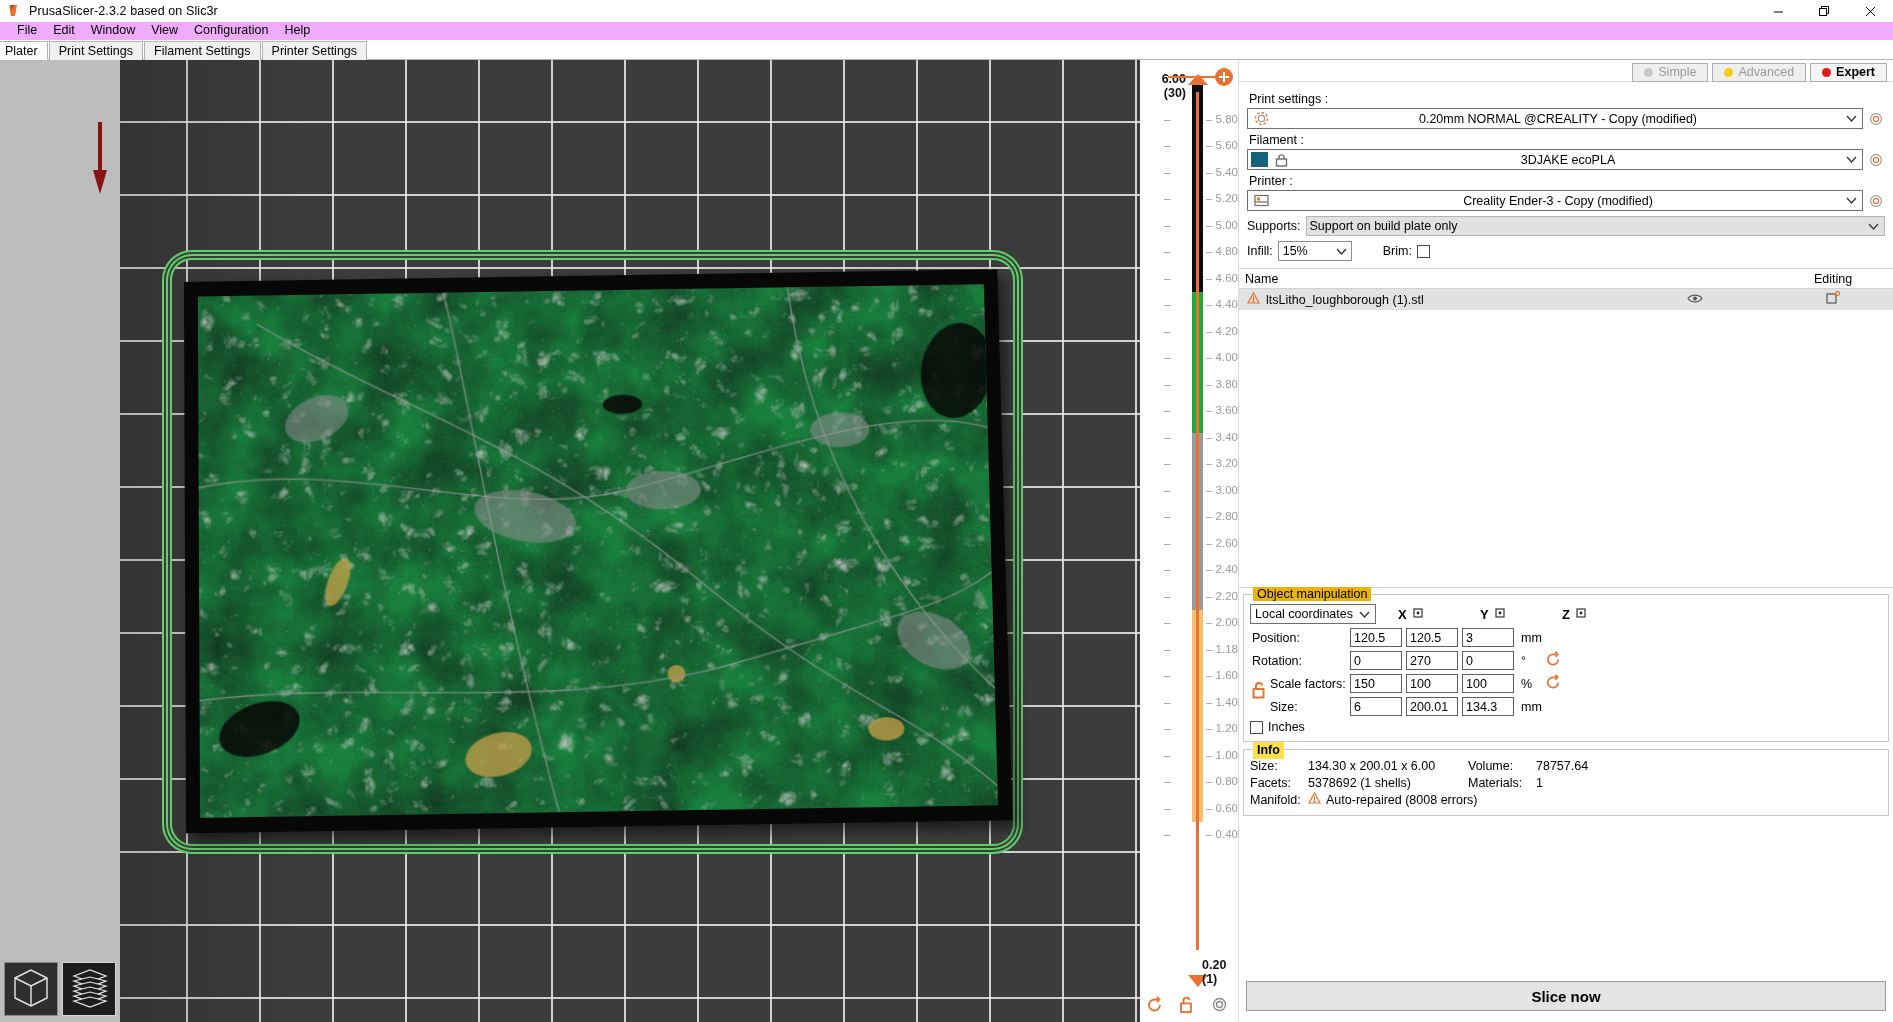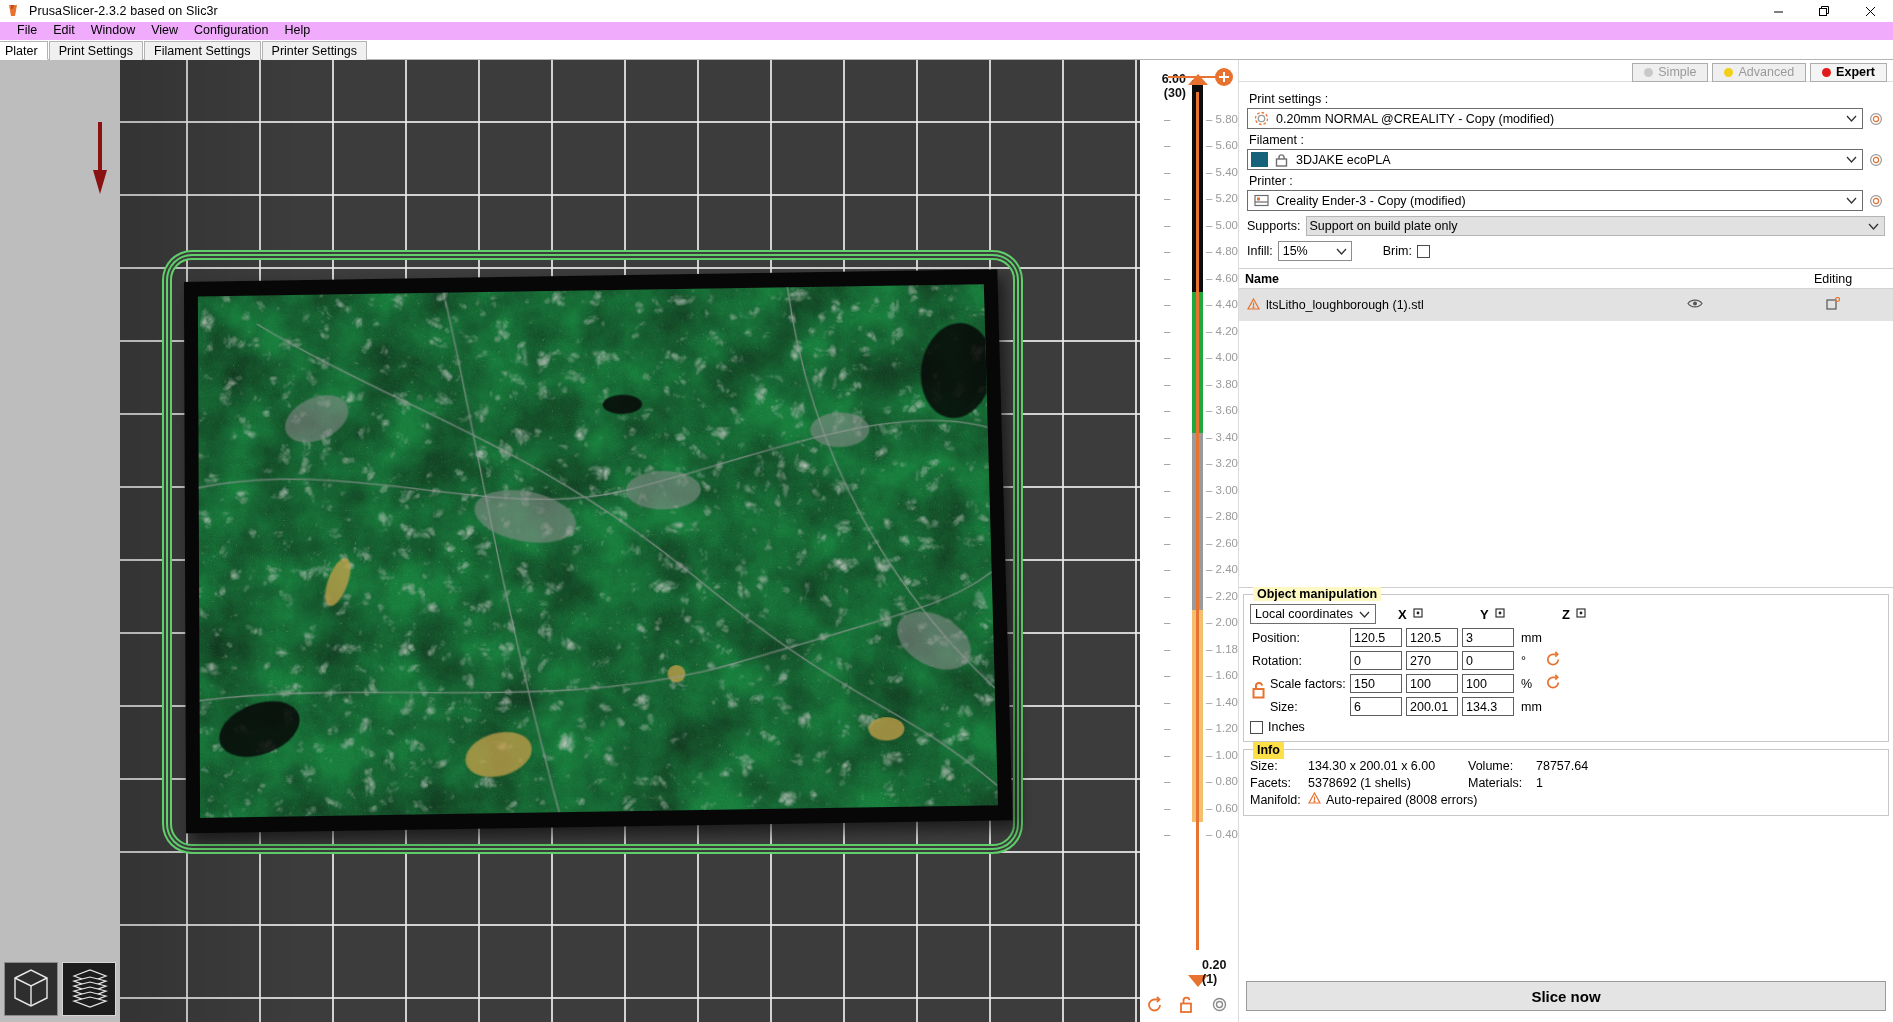--- a/index.html
+++ b/index.html
@@ -94,55 +94,55 @@
     color:#9a9a9a; }
   .modebtn.active { color:#000; font-weight:bold; background:#f4f4f4; }
   .dot { width:9px; height:9px; border-radius:50%; display:inline-block; }
 
   .rp-body { padding:6px 8px 0 8px; }
   .fieldlabel { font-size:12.5px; margin:4px 0 2px 2px; }
   .presetrow { display:flex; align-items:center; gap:4px; }
   .combo { flex:1; height:21px; border:1px solid #6d6d6d; background:#fff;
     display:flex; align-items:center; font-size:12.5px; position:relative; }
   .combo .ico { width:26px; height:19px; display:flex; align-items:center; justify-content:center; }
-  .combo .val { flex:1; padding-left:2px; white-space:nowrap; overflow:hidden; }
+  .combo .val { flex:1; padding-left:2px; white-space:nowrap; overflow:hidden;text-align:center; }
   .combo .chev { width:22px; display:flex; align-items:center; justify-content:center;
     font-size:11px; color:#333; }
   .cogbtn { width:18px; height:19px; display:flex; align-items:center; justify-content:center; }
 
   .swatch { width:17px; height:15px; background:#16627a; margin-left:3px; }
 
   .srow { display:flex; align-items:center; gap:5px; margin-top:5px; font-size:12.5px; }
   .supcombo { flex:1; height:20px; background:#e1e1e1; border:1px solid #b5b5b5;
     display:flex; align-items:center; font-size:12.5px; padding-left:3px; }
   .supcombo .chev { margin-left:auto; padding-right:5px; font-size:11px; }
   .infillcombo { width:74px; height:20px; border:1px solid #8c8c8c; background:#fff;
     display:flex; align-items:center; font-size:12.5px; padding-left:4px; }
   .infillcombo .chev { margin-left:auto; padding-right:4px; font-size:11px; }
   .chk { width:13px; height:13px; border:1px solid #4a4a4a; background:#fff; display:inline-block; }
 
   
   .objlist { margin-top:7px; border:1px solid #cfcfcf; border-left:none; border-right:none;
      height:320px; }
   .objhead { display:flex; height:20px; align-items:center; font-size:12.5px;
      border-bottom:1px solid #d2d2d2; }
-  .objhead .c1 { flex:1; padding-left:6px;font-weight:bold; }
+  .objhead .c1 { flex:1; padding-left:6px; }
   .objhead .c2 { width:86px; }
   .objhead .c3 { width:120px; text-align:center; }
-  .objrow { display:flex; height:32px; align-items:center; font-size:12.5px;
+  .objrow { display:flex; height:21px; align-items:center; font-size:12.5px;
      background:#e2e2e2; }
   .objrow .c1 { flex:1; padding-left:8px; display:flex; align-items:center; gap:6px; }
   .objrow .c2 { width:86px; display:flex; align-items:center; }
   .objrow .c3 { width:120px; display:flex; align-items:center; justify-content:center; }
 
   
   .group { margin:6px 4px 0 4px; border:1px solid #c8c8c8; padding:9px 6px 7px 6px;
     position:relative; }
-  .group > .legend { position:absolute; top:-8px; left:9px; background:#fef9c3; padding:0 4px;
-    font-size:12.5px; font-weight:bold; }
+  .group > .legend { position:absolute; top:-8px; left:9px; background:#eab308; padding:0 4px;
+    font-size:12.5px; font-weight:normal; }
   .omtop { display:flex; align-items:center; }
   .coordsel { width:126px; height:20px; border:1px solid #6d6d6d; background:#fff;
      display:flex; align-items:center; font-size:12.5px; padding-left:4px; }
   .coordsel .chev { margin-left:auto; padding-right:5px; font-size:11px; }
   .axhdr { display:flex; margin-left:22px; gap:27px; }
   .axhdr .ax { width:55px; display:flex; align-items:center; gap:5px;
      font-size:13px; font-weight:bold; }
   .omrow { display:flex; align-items:center; margin-top:4px; font-size:12.5px; }
   .omlabel { width:100px; padding-left:2px; }
   .ominput { width:52px; height:19px; border:1px solid #5e5e5e; background:#fff;

